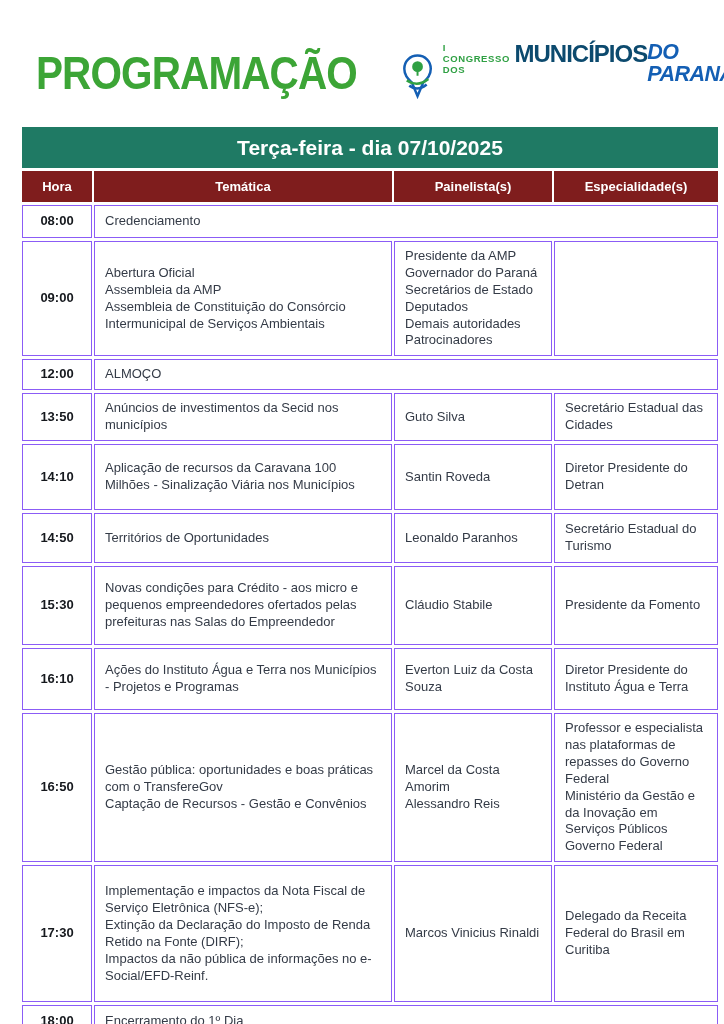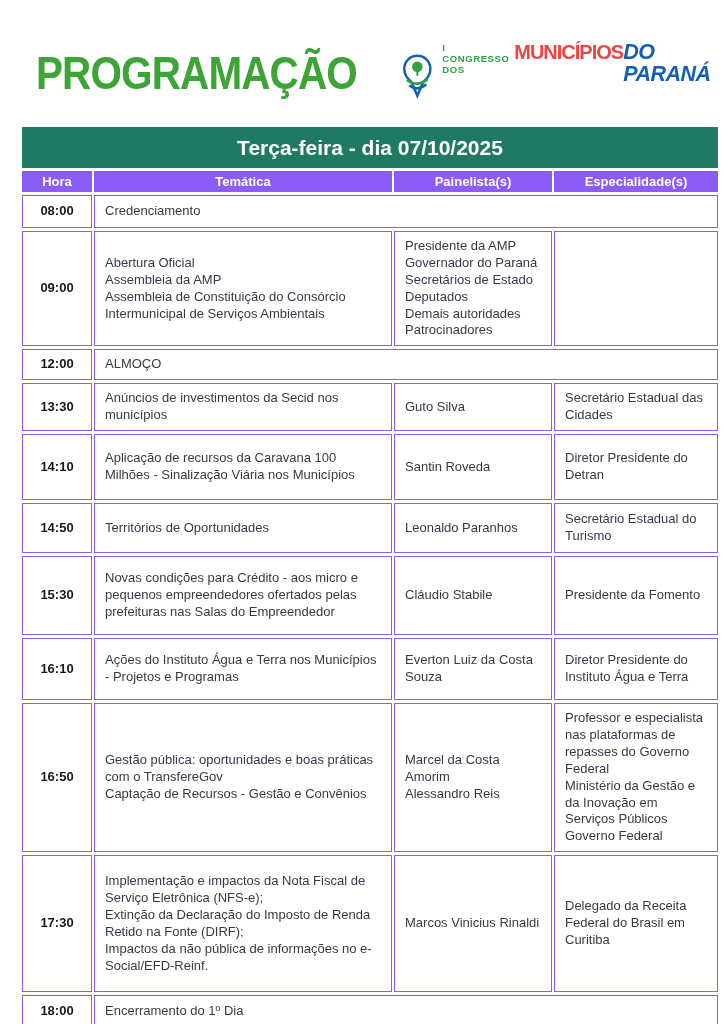--- a/index.html
+++ b/index.html
@@ -9,30 +9,30 @@
 
   
   .top { display:flex; justify-content:space-between; align-items:flex-start;
          padding:46px 60px 0 28px; height:127px; }
   .page-title { color:#3CA536; font-size:46px; font-weight:800; letter-spacing:-1px;
                 transform:scaleX(.88); transform-origin:left top; white-space:nowrap; }
   .logo { display:flex; gap:7px; align-items:flex-start; margin-top:-4px; }
   .logo svg { display:block; margin-top:6px; }
   .logo-text { display:flex; flex-direction:row; }
   .logo-line1 { color:#2FA043; font-size:9.5px; font-weight:700; letter-spacing:.6px; margin-left:2px; }
-  .logo-line2 { color:#ef4444; font-size:20px; font-weight:800; letter-spacing:-1px; line-height:1.0; }
+  .logo-line2 { color:#0c4a6e; font-size:24px; font-weight:800; letter-spacing:-1px; line-height:1.0; }
   .logo-line3 { color:#145FB4; font-size:21.5px; font-weight:800; letter-spacing:-.5px; line-height:1.0;font-style:italic; }
 
   
   .schedule { margin:0 14px; width:696px; }
   .day-band { background:#1F7A64; color:#ffffff; text-align:center; font-weight:700;
               font-size:21px; height:41px; line-height:41px; margin-bottom:3px; }
   .col-head { display:grid; grid-template-columns:70px 298px 158px 164px; column-gap:2px; }
-  .hcell { background:#8b5cf6; color:#ffffff; font-weight:700; font-size:13px;
-           height:21px; display:flex; align-items:center; justify-content:center; }
+  .hcell { background:#7f1d1d; color:#ffffff; font-weight:700; font-size:13px;
+           height:31px; display:flex; align-items:center; justify-content:center; }
   .rows { display:flex; flex-direction:column; row-gap:3px; margin-top:3px; }
   .row { display:grid; grid-template-columns:70px 298px 158px 164px; column-gap:2px; }
   .cell { border:1px solid #8b5cf6; background:#ffffff; padding:6px 10px;
           display:flex; flex-direction:column; justify-content:center;
           font-size:13px; line-height:1.3; color:#343B47; }
   .hora { align-items:center; text-align:center; font-weight:700; color:#15181d; }
   .row.span .tematica { grid-column:2 / -1; }
   .para { margin:0; }
 
   #rows .row:nth-child(1){min-height:33px}
@@ -108,21 +108,21 @@
     <div class="cell especialidade"></div>
   </div>
         <div class="row span">
     <div class="cell hora">12:00</div>
     <div class="cell tematica">
             <div class="para">ALMOÇO</div>
           </div>
 
   </div>
         <div class="row">
-    <div class="cell hora">13:30</div>
+    <div class="cell hora">13:50</div>
     <div class="cell tematica">
             <div class="para">Anúncios de investimentos da Secid nos municípios</div>
           </div>
     <div class="cell painelista">
             <div class="para">Guto Silva</div>
           </div>
     <div class="cell especialidade">
             <div class="para">Secretário Estadual das Cidades</div>
           </div>
   </div>

